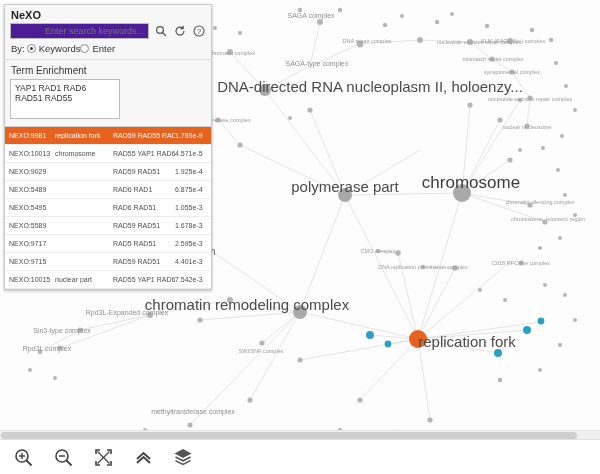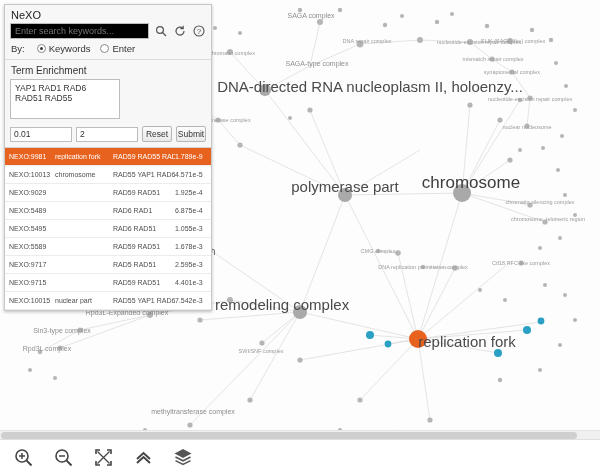--- a/index.html
+++ b/index.html
@@ -62,55 +62,56 @@
     background: #f7f7f7;
     border: 1px solid #c8c8c8;
     box-shadow: 0 1px 3px rgba(0,0,0,0.25);
     z-index: 10;
     font-size: 10px;
     color: #333;
   }
   #panel-title {
     padding: 4px 6px 2px 6px;
     font-size: 11px;
-    font-weight: normal;
+    font-weight: bold;
     color: #222;
   }
   .search-row {
     display: flex;
     align-items: center;
     padding: 0 5px 4px 5px;
     gap: 4px;
   }
   .search-input {
     flex: 1;
     height: 16px;
     border: 1px solid #bdbdbd;
-    background: #000000;
+    background: #4c1d95;
     font-size: 9px;
     padding: 0 4px;
     color: #888;
     box-sizing: border-box;
     font-family: "Liberation Sans", sans-serif;
+    text-align: right;
   }
   .icon-btn {
     width: 15px;
     height: 15px;
     display: flex;
     align-items: center;
     justify-content: center;
     color: #555;
     cursor: pointer;
   }
   .icon-btn svg { display:block; }
   .radio-row {
     display: flex;
     align-items: center;
     padding: 0 6px 5px 6px;
-    gap: 10px;
+    gap: 0;
     font-size: 9.5px;
   }
   .radio-row .by-label { color: #333; margin-right: 2px; }
   .radio {
     display: inline-flex;
     align-items: center;
     gap: 3px;
     cursor: pointer;
   }
   .radio .dot {
@@ -487,26 +488,20 @@
       <span class="radio">
         <span class="dot"></span>
         <span>Enter</span>
       </span>
     </div>
 
     <div class="section-div"></div>
     <div class="section-title">Term Enrichment</div>
     <textarea class="term-box" style="">YAP1 RAD1 RAD6 RAD51 RAD55</textarea>
 
-    <div class="filter-row">
-      <input class="filter-input" value="0.01" style="">
-      <input class="filter-input wide" value="2" style="">
-      <div class="btn">Reset</div>
-      <div class="btn">Submit</div>
-    </div>
 
     <div class="results" id="results">
         <div class="res-row selected">
           <div class="c-id">NEXO:9981</div>
           <div class="c-name">replication fork</div>
           <div class="c-genes">RAD59 RAD55 RAD51 RAD1</div>
           <div class="c-p">1.789e-9</div>
         </div>
         <div class="res-row">
           <div class="c-id">NEXO:10013</div>

